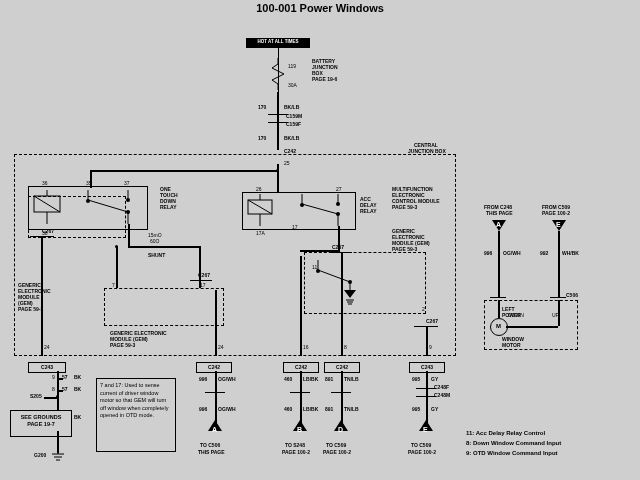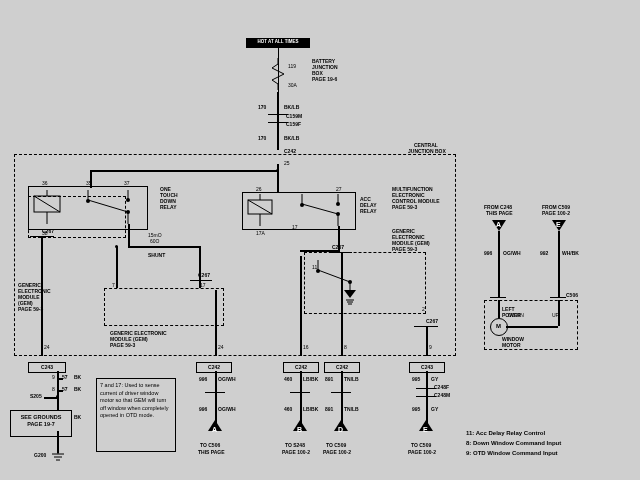--- a/index.html
+++ b/index.html
@@ -23,20 +23,21 @@
   .triup{border-bottom:11px solid #000;}
   .conn{position:absolute;border:1px solid #000;background:#cfcfcf;font-size:5px;text-align:center;}
   .sb{position:absolute;border:1px solid #000;background:#cfcfcf;font-size:5.5px;line-height:7px;text-align:center;font-weight:bold;}
   .note{position:absolute;border:1px solid #000;background:#cfcfcf;font-size:5.5px;line-height:7.5px;padding:3px;}
 </style>
 </head>
 <body>
 
 <div id="sheet">
 
+  <div class="title">100-001 Power Windows</div>
 
   <div class="blk" style="left:246px;top:38px;width:64px;height:10px;">HOT AT ALL TIMES</div>
   <div class="wire v" style="left:278px;top:48px;height:8px;"></div>
 
   <div class="wire v" style="left:278px;top:56px;height:36px;"></div>
   <svg style="position:absolute;left:270px;top:58px;" width="18" height="32">
     <path d="M8 0 L8 6 L2 10 L14 16 L2 22 L8 26 L8 32" stroke="#000" fill="none" stroke-width="1"></path>
   </svg>
   <div class="t" style="left:288px;top:63px;">119</div>
   <div class="t" style="left:288px;top:82px;">30A</div>

